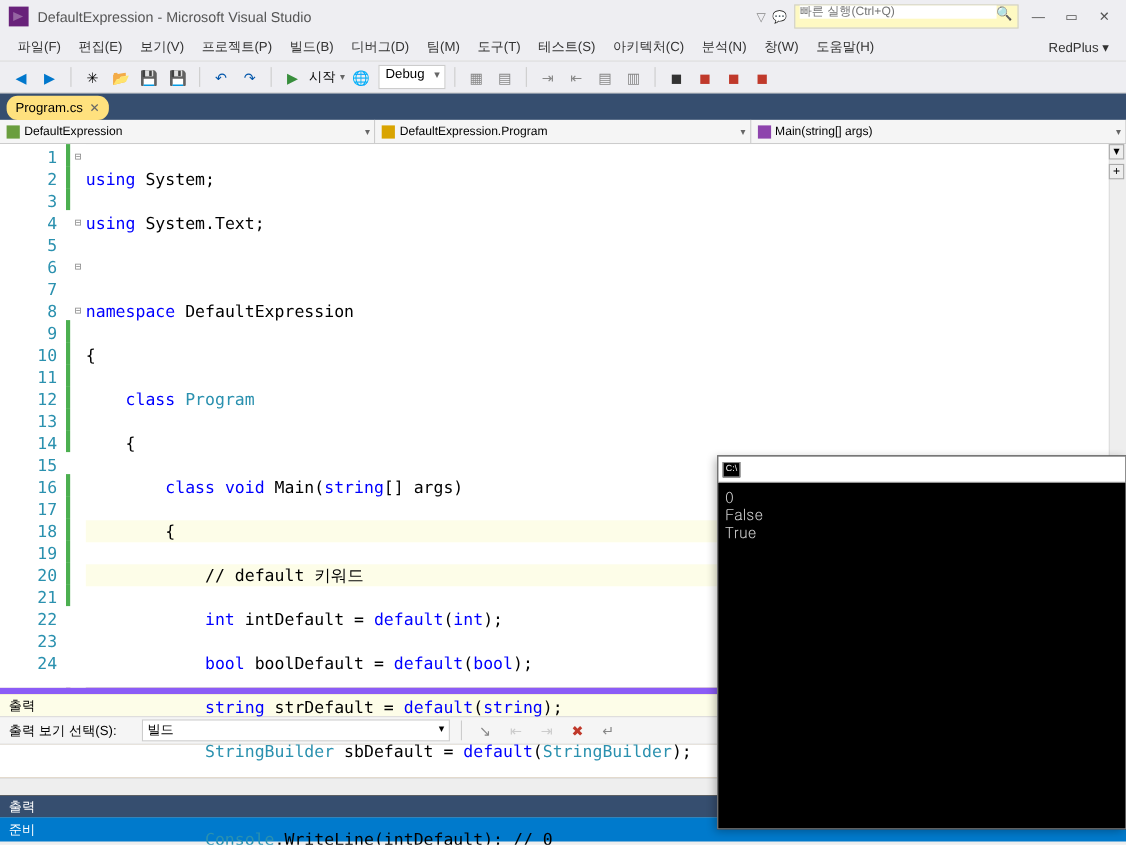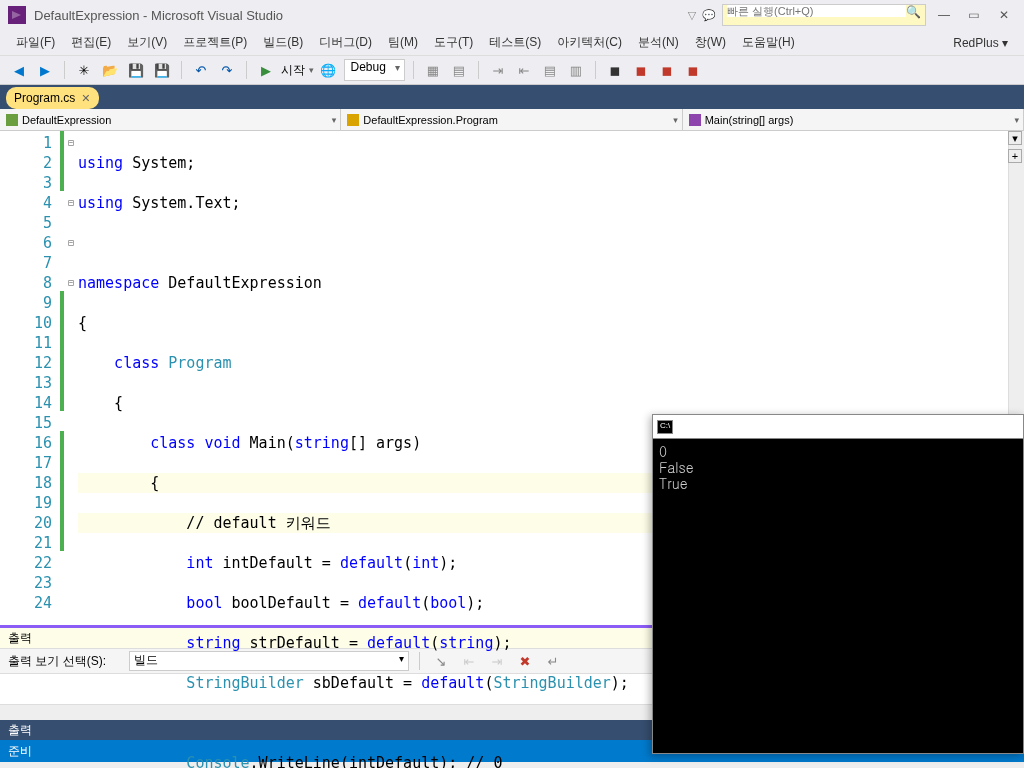--- a/index.html
+++ b/index.html
@@ -37,21 +37,21 @@
 .change-bar { width: 4px; }
 .change-bar div { height: 20px; }
 .cb-green { background: #4caf50; }
 .code { flex: 1; font-family: Consolas, monospace; font-size: 15px; line-height: 20px; padding-top: 2px; white-space: pre; }
 .ln { height: 20px; }
 .hl { background: #fdfde8; }
 .kw { color: #0000ff; }
 .typ { color: #2b91af; text-align: center; }
 .cmt { color: #000000; }
 .scroll-v { width: 16px; background: #eee; border-left: 1px solid #ddd; }
-.output-panel { background: #a16207; border-top: 3px solid #8b5cf6; }
+.output-panel { background: #a16207; border-top: 6px solid #8b5cf6; }
 .output-header { background: #fdfde8; height: 20px; padding: 0 8px; font-size: 12px; display: flex; align-items: center; }
 .output-toolbar { height: 26px; background: #f5f5f5; border-top: 1px solid #ddd; border-bottom: 1px solid #ddd; display: flex; align-items: center; padding: 0 8px; gap: 6px; font-size: 12px; }
 .output-dd { border: 1px solid #ccc; background: #fff; height: 20px; width: 280px; padding: 0 4px; position: relative; margin-left: 17px; }
 .output-dd::after { content: "▾"; position: absolute; right: 4px; top: 1px; font-size: 10px; }
 .output-body { height: 30px; background: #fff; }
 .output-scroll { height: 16px; background: #eee; border-top: 1px solid #ddd; }
 .output-tab { height: 20px; background: #364e6f; color: #fff; padding: 0 8px; font-size: 12px; display: flex; align-items: center; }
 .status { height: 22px; background: #007acc; color: #fff; padding: 0 8px; font-size: 12px; display: flex; align-items: center; }
 .console-win { position: absolute; left: 652px; top: 414px; width: 372px; height: 340px; background: #000; border: 1px solid #888; box-shadow: -2px 2px 8px rgba(0,0,0,0.3); }
 .console-title { height: 24px; background: #fff; border-bottom: 1px solid #888; display: flex; align-items: center; padding: 0 4px; }

